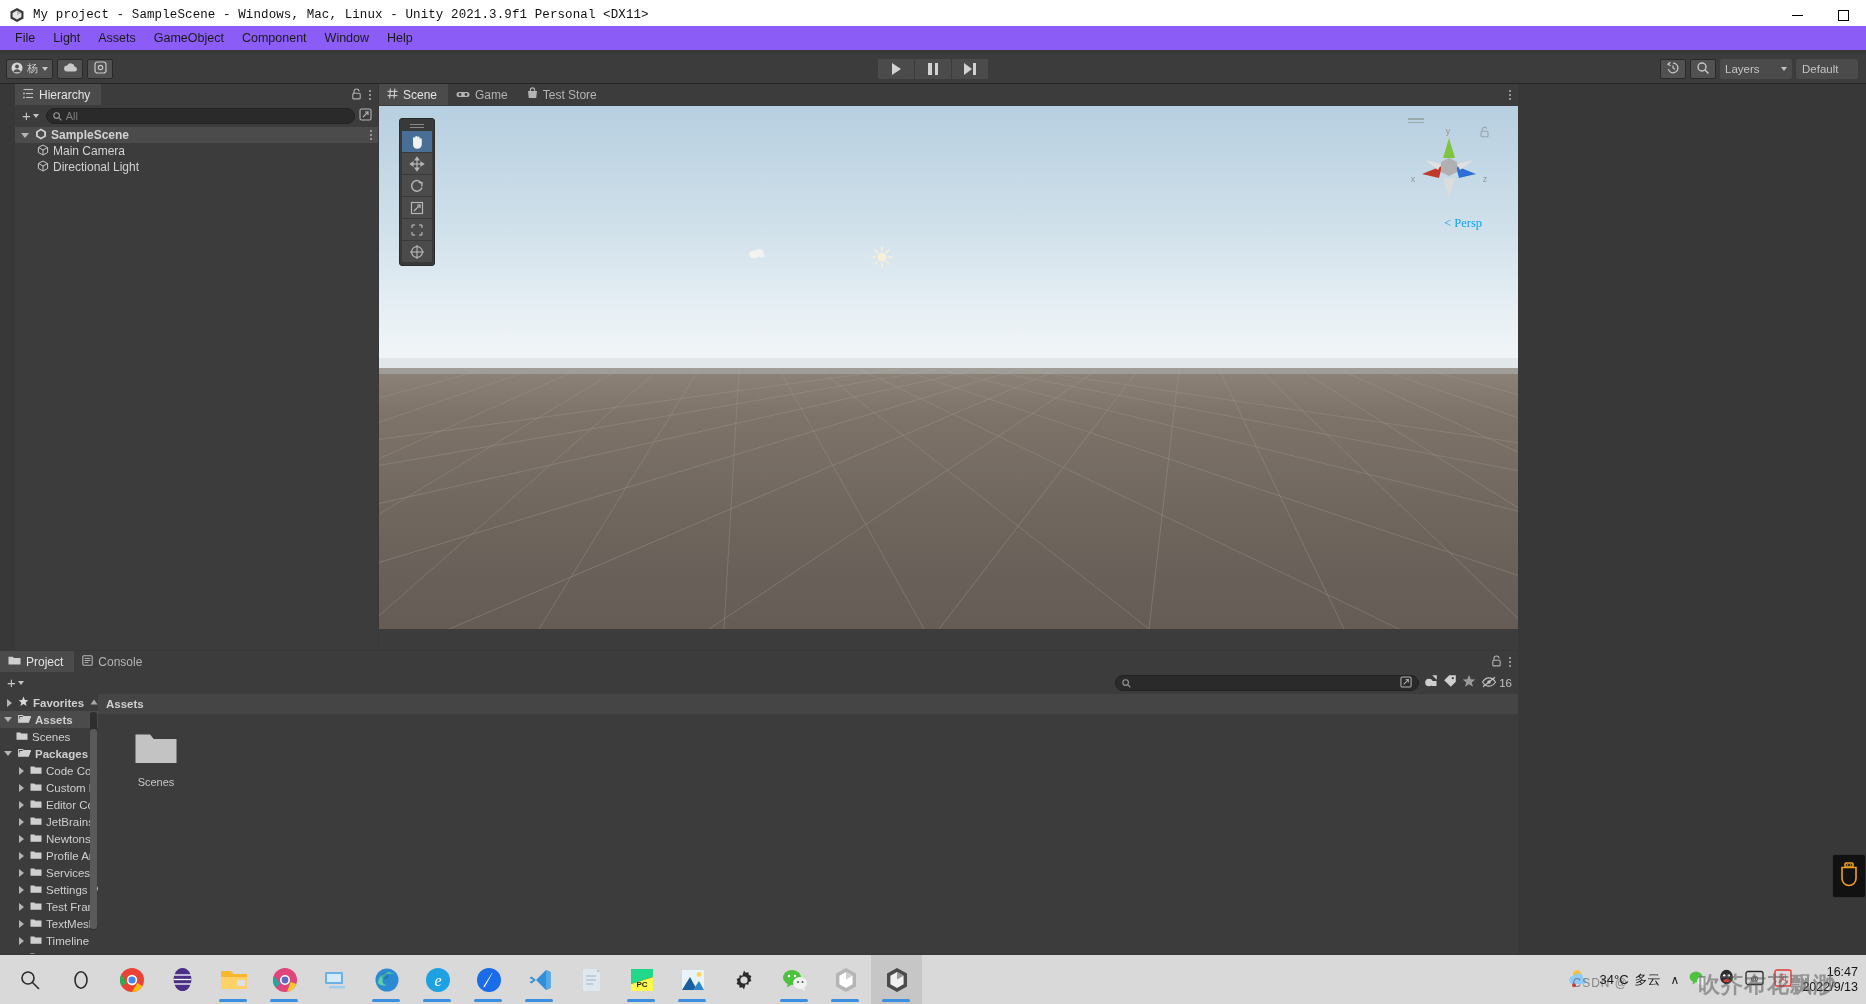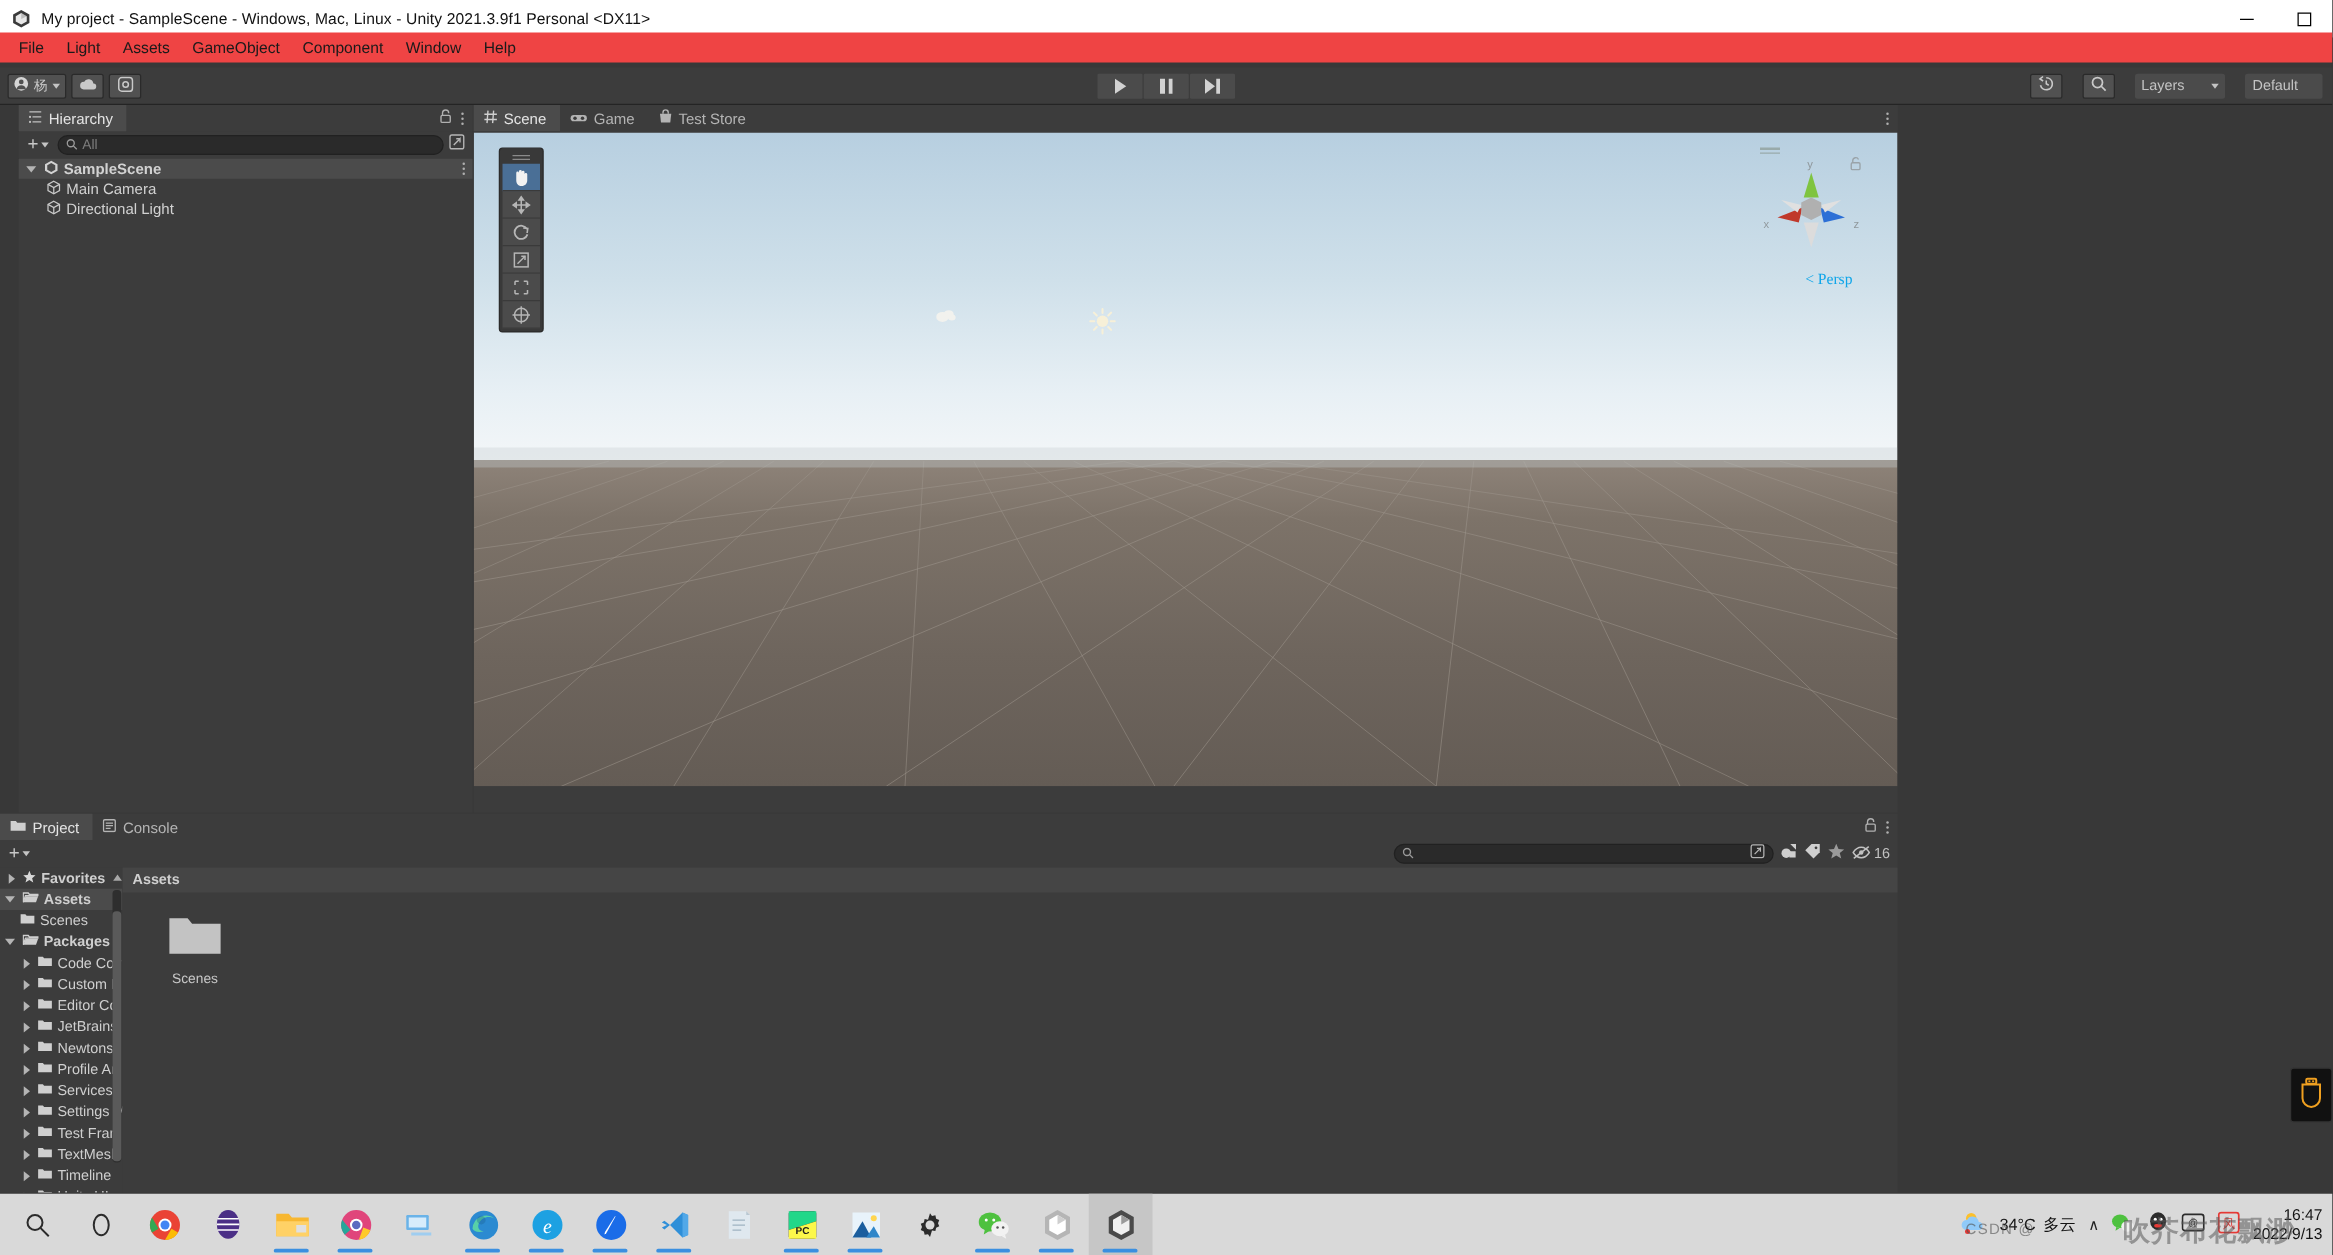--- a/index.html
+++ b/index.html
@@ -15,34 +15,34 @@
   .titlebar {
     position: absolute; top: 0; left: 0; width: 1866px; height: 30px;
     background: #ffffff; display: flex; align-items: center;
   }
   .titlebar .unity-logo {
     width: 16px; height: 16px; margin-left: 9px; margin-right: 8px;
     position: relative; flex: none;
   }
   .titlebar .unity-logo svg { display:block; }
   .title-text {
-    font-size: 12.5px; color: #111; letter-spacing: 0.1px; white-space: nowrap;
+    font-size: 12.5px; color: #111; letter-spacing: 0.1px; white-space: nowrap; font-family: Liberation Mono, monospace;
   }
   .win-ctrls { margin-left: auto; display: flex; height: 30px; }
   .win-btn {
     width: 46px; height: 30px; display: flex; align-items: center; justify-content: center;
     color: #000;
   }
   .win-btn .glyph-min { width: 11px; height: 1px; background: #000; }
   .win-btn .glyph-max { width: 11px; height: 11px; border: 1.5px solid #000; }
 
   
   .menubar {
     position: absolute; top: 26px; left: 0; width: 1866px; height: 24px;
-    background: #ef4444; display: flex; align-items: center; padding-left: 6px;
+    background: #8b5cf6; display: flex; align-items: center; padding-left: 6px;
   }
   .menu-item {
     font-size: 12.5px; color: #1a1a1a; padding: 2px 9px; white-space: nowrap;
     line-height: 16px;
   }
 
   
   .toolbar {
     position: absolute; top: 54px; left: 0; width: 1866px; height: 30px;
     background: #3c3c3c; display: flex; align-items: center;
@@ -68,21 +68,21 @@
     width: 36px; height: 20px; background: #4b4b4b; border-radius: 1px;
     display: flex; align-items: center; justify-content: center;
   }
   .tri-right { width:0;height:0;border-left:9px solid #d2d2d2;border-top:6px solid transparent;border-bottom:6px solid transparent;}
   .pause-bars { display:flex; gap:3px; }
   .pause-bars i { display:block; width:3.5px; height:12px; background:#d2d2d2; }
   .step { display:flex; align-items:center; gap:1px;}
   .step .t { width:0;height:0;border-left:8px solid #d2d2d2;border-top:6px solid transparent;border-bottom:6px solid transparent;}
   .step .b { width:2.5px;height:12px;background:#d2d2d2;}
   .tb-right {
-    margin-left: auto; margin-right: 8px; display: flex; align-items: center; gap: 16px;
+    margin-left: auto; margin-right: 8px; display: flex; align-items: center; gap: 4px;
   }
   .layers-drop {
     height: 20px; min-width: 72px; background: #4b4b4b; border-radius: 2px;
     display: flex; align-items: center; justify-content: space-between;
     padding: 0 5px; color: #c4c4c4; font-size: 11.5px;
   }
   .default-drop {
     height: 20px; min-width: 62px; background: #4b4b4b; border-radius: 2px;
     display: flex; align-items: center; padding: 0 6px; color: #c4c4c4; font-size: 11.5px;
   }

